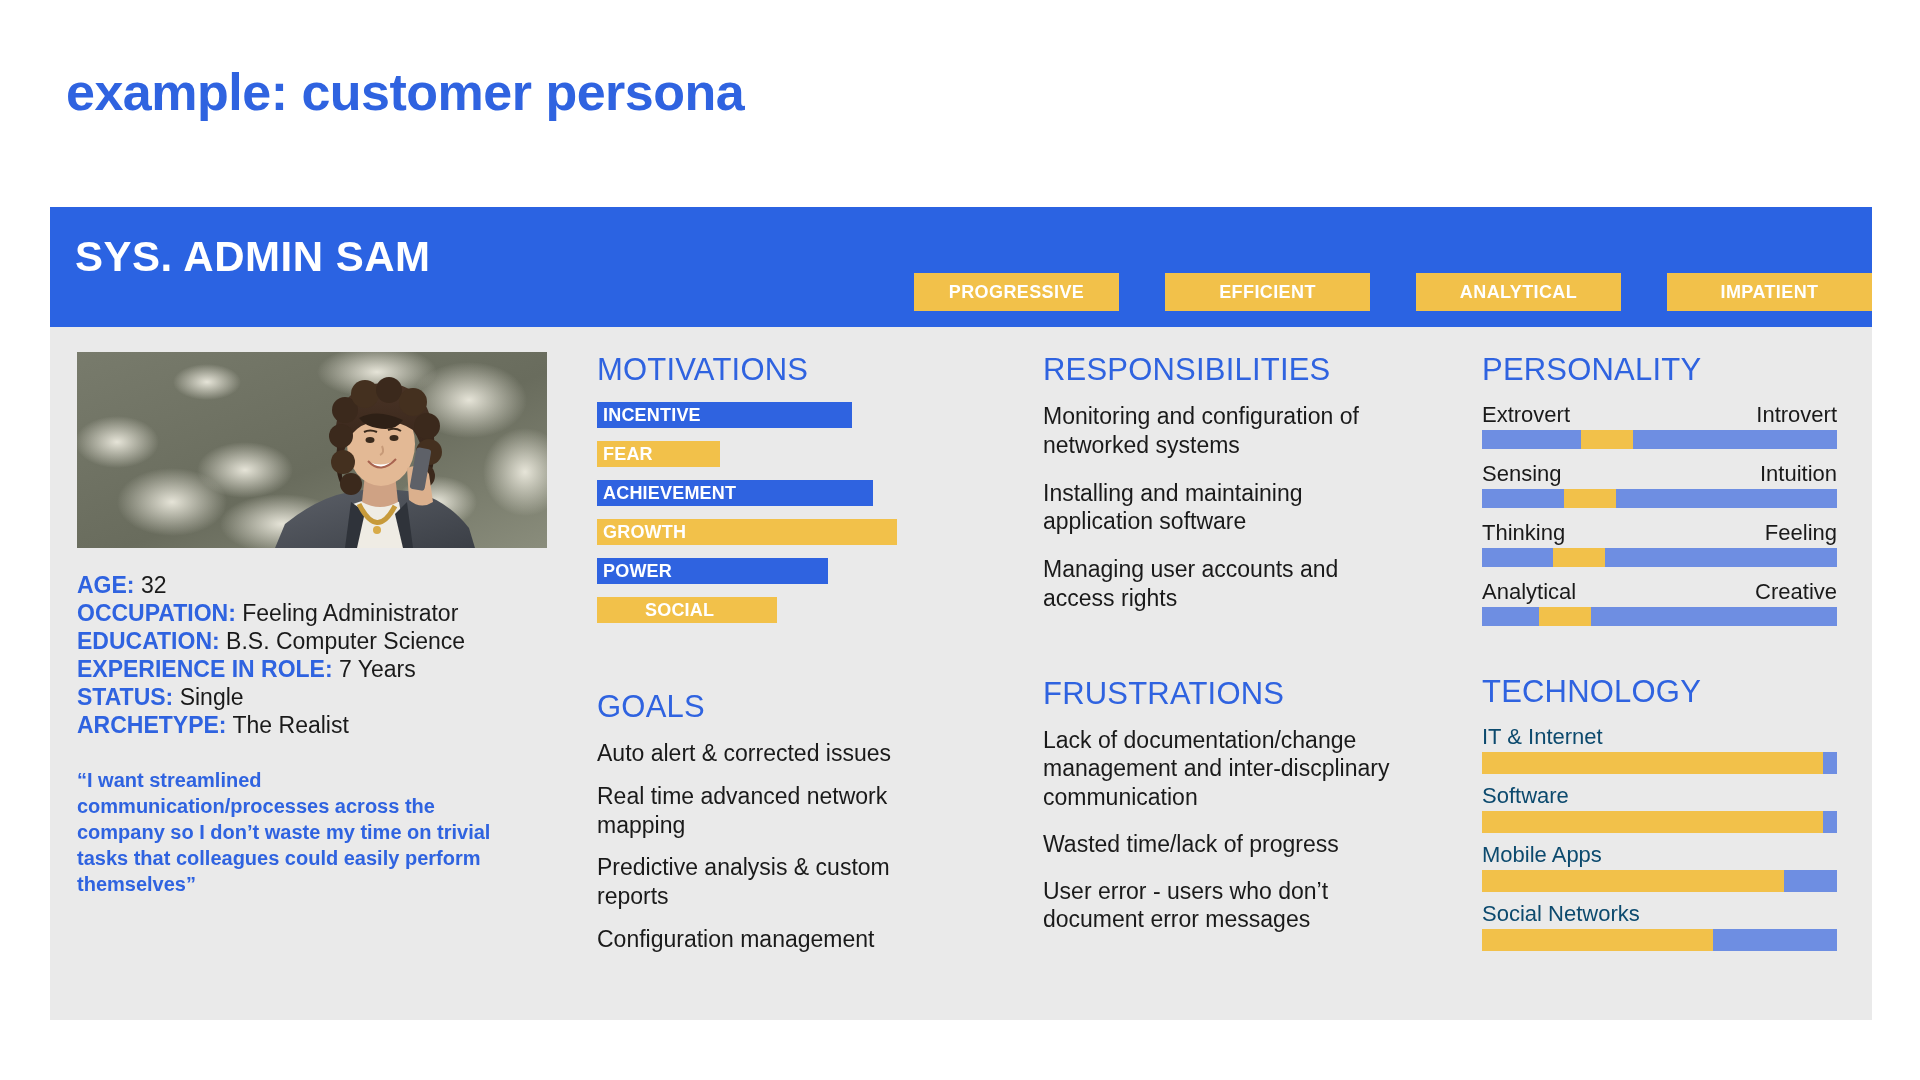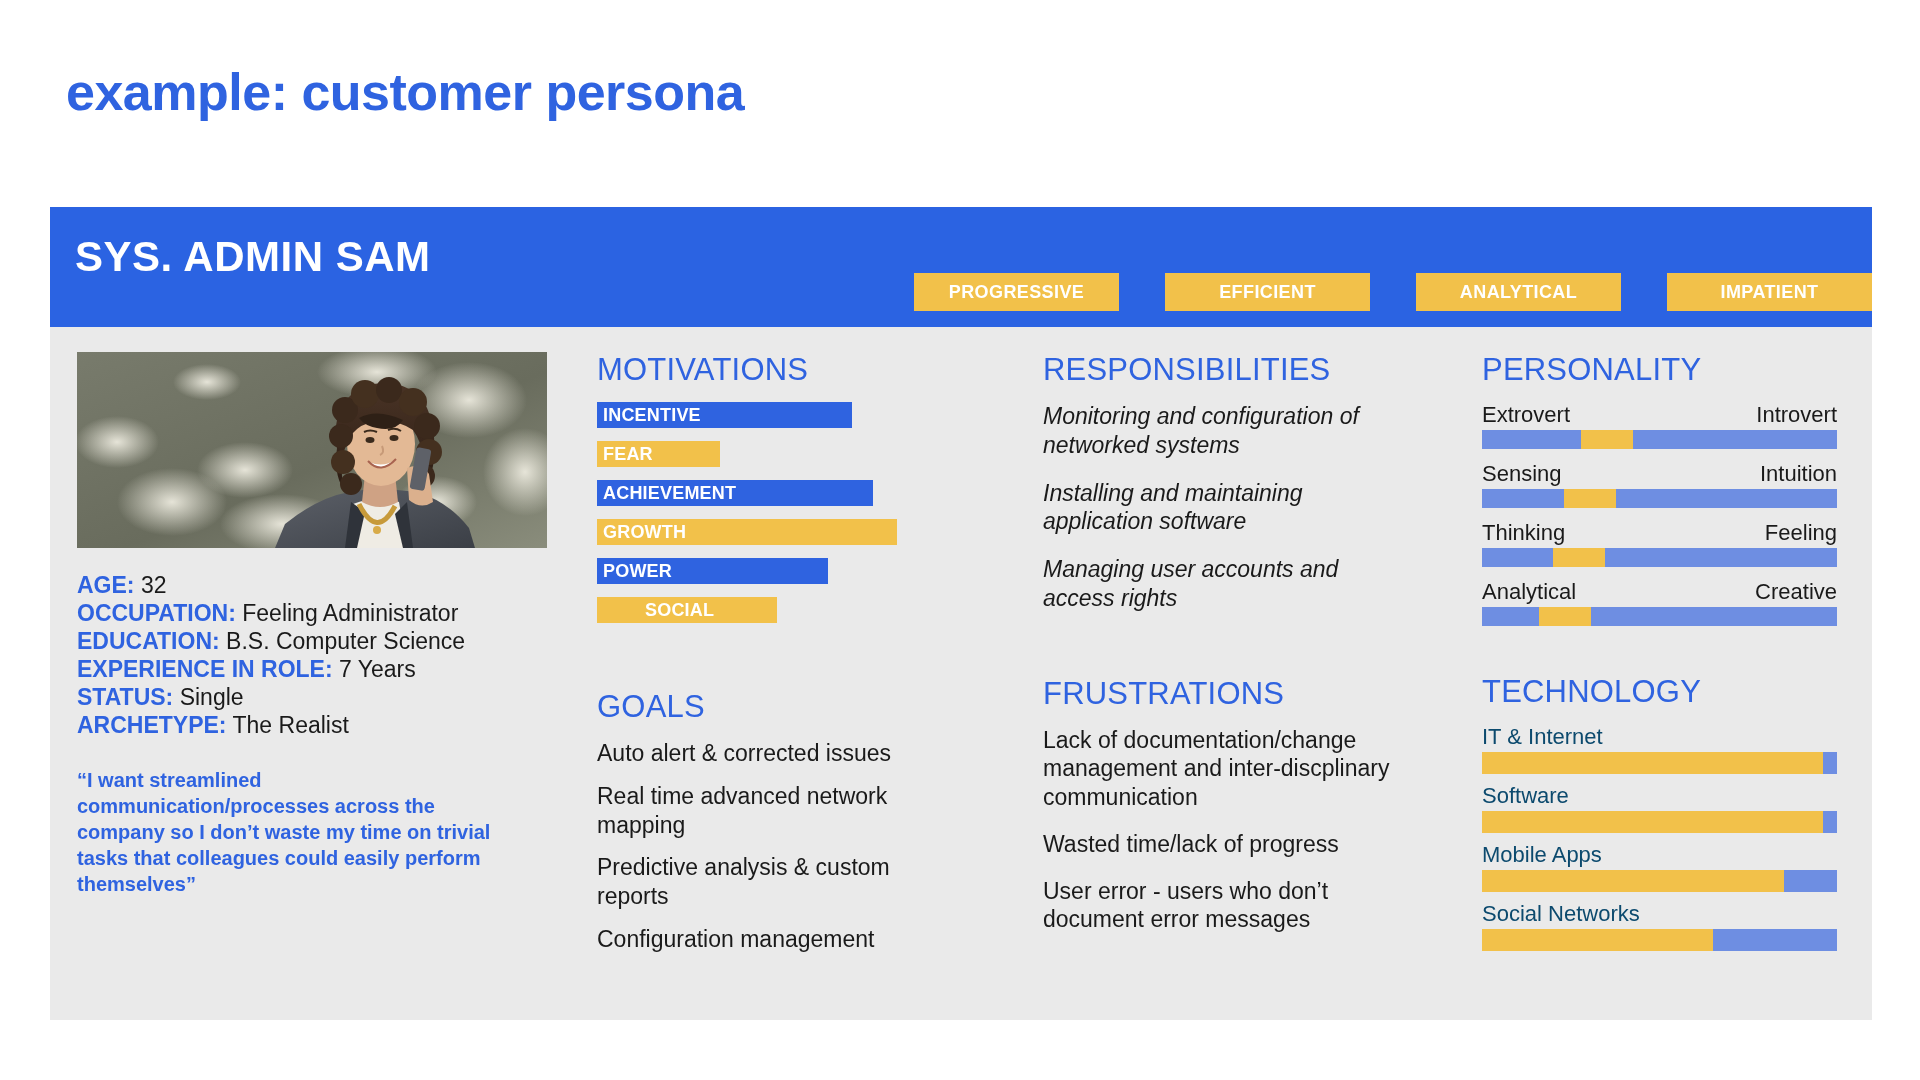--- a/index.html
+++ b/index.html
@@ -146,21 +146,21 @@
   
   .sec-goals { margin-top: 66px; }
   .sec-frus  { margin-top: 63px; }
   .sec-tech  { margin-top: 48px; }
 
   .text-list { font-size: 23px; line-height: 1.25; color: #1a1a1a; }
   .text-list .item { margin-bottom: 14px; }
   .col-mot  .text-list .item { width: 340px; }
   .col-resp .text-list .item { width: 350px; }
 
-  .resp-list .item { margin-bottom: 19px; font-style: italic; }
+  .resp-list .item { margin-bottom: 19px; }
   .frus-list .item { margin-bottom: 18px; }
 
   
   .pers-item { margin-bottom: 12px; width: 355px; }
   .pers-labels {
     display: flex;
     justify-content: space-between;
     font-size: 22px;
     color: #1a1a1a;
     margin-bottom: 2px;

